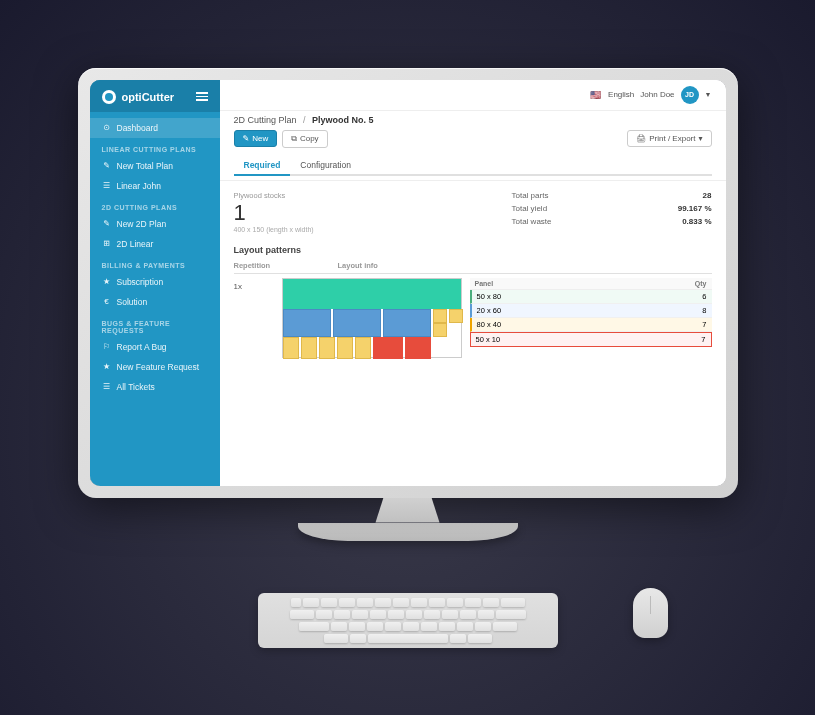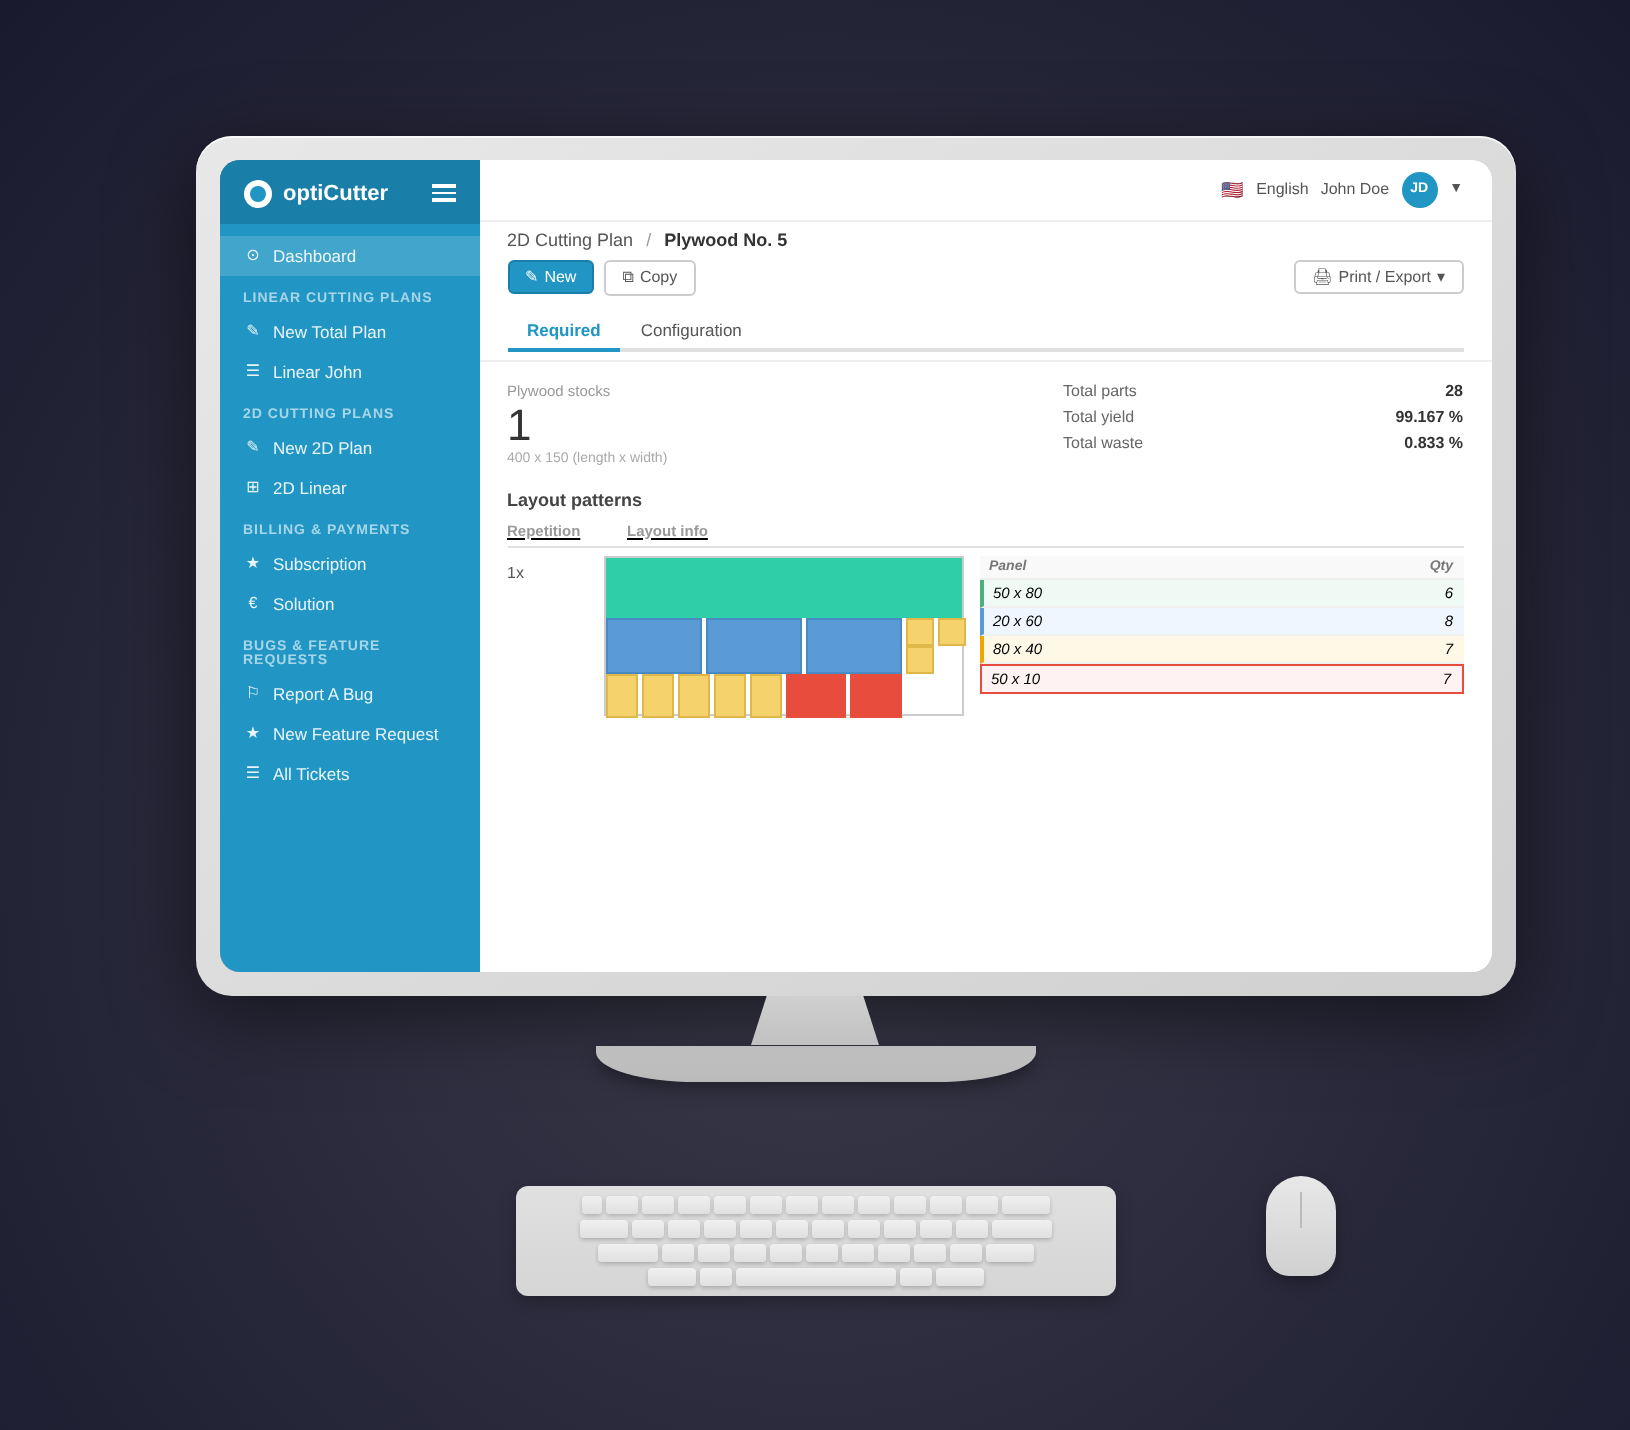--- a/index.html
+++ b/index.html
@@ -13,21 +13,21 @@
       overflow: hidden;
       font-family: 'Segoe UI', Arial, sans-serif;
     }
 
     .scene {
       position: relative;
       width: 700px;
       height: 580px;
       display: flex;
       flex-direction: column;
-      align-items: flex-end;
+      align-items: center;
     }
 
     
     .monitor-outer {
       width: 660px;
       height: 430px;
       background: linear-gradient(145deg, #e8e8e8, #d0d0d0);
       border-radius: 18px;
       padding: 12px;
       box-shadow: 0 10px 40px rgba(0,0,0,0.5), inset 0 1px 0 rgba(255,255,255,0.7);
@@ -328,49 +328,47 @@
       color: #444;
       margin-bottom: 6px;
       margin-top: 6px;
     }
 
     .table-header {
       display: flex;
       border-bottom: 1px solid #e0e0e0;
       padding-bottom: 3px;
       margin-bottom: 4px;
-      text-decoration: underline;
     }
 
     .table-header .col {
       font-size: 7.5px;
       color: #999;
       font-weight: 600;
     }
 
     .col-rep { flex: 0 0 60px; }
-    .col-layout { flex: 1; }
+    .col-layout { flex: 1; margin-left: 44px; }
 
     .layout-row {
       display: flex;
       align-items: flex-start;
       gap: 8px;
     }
 
     .repetition-label {
       font-size: 8px;
       color: #555;
       padding-top: 4px;
       flex: 0 0 40px;
     }
 
     .layout-info-table {
       flex: 1;
       font-size: 7.5px;
-      font-style: italic;
     }
 
     .info-table-header {
       display: flex;
       justify-content: space-between;
       padding: 2px 5px;
       font-size: 7px;
       color: #777;
       font-weight: 600;
       background: #f9f9f9;

